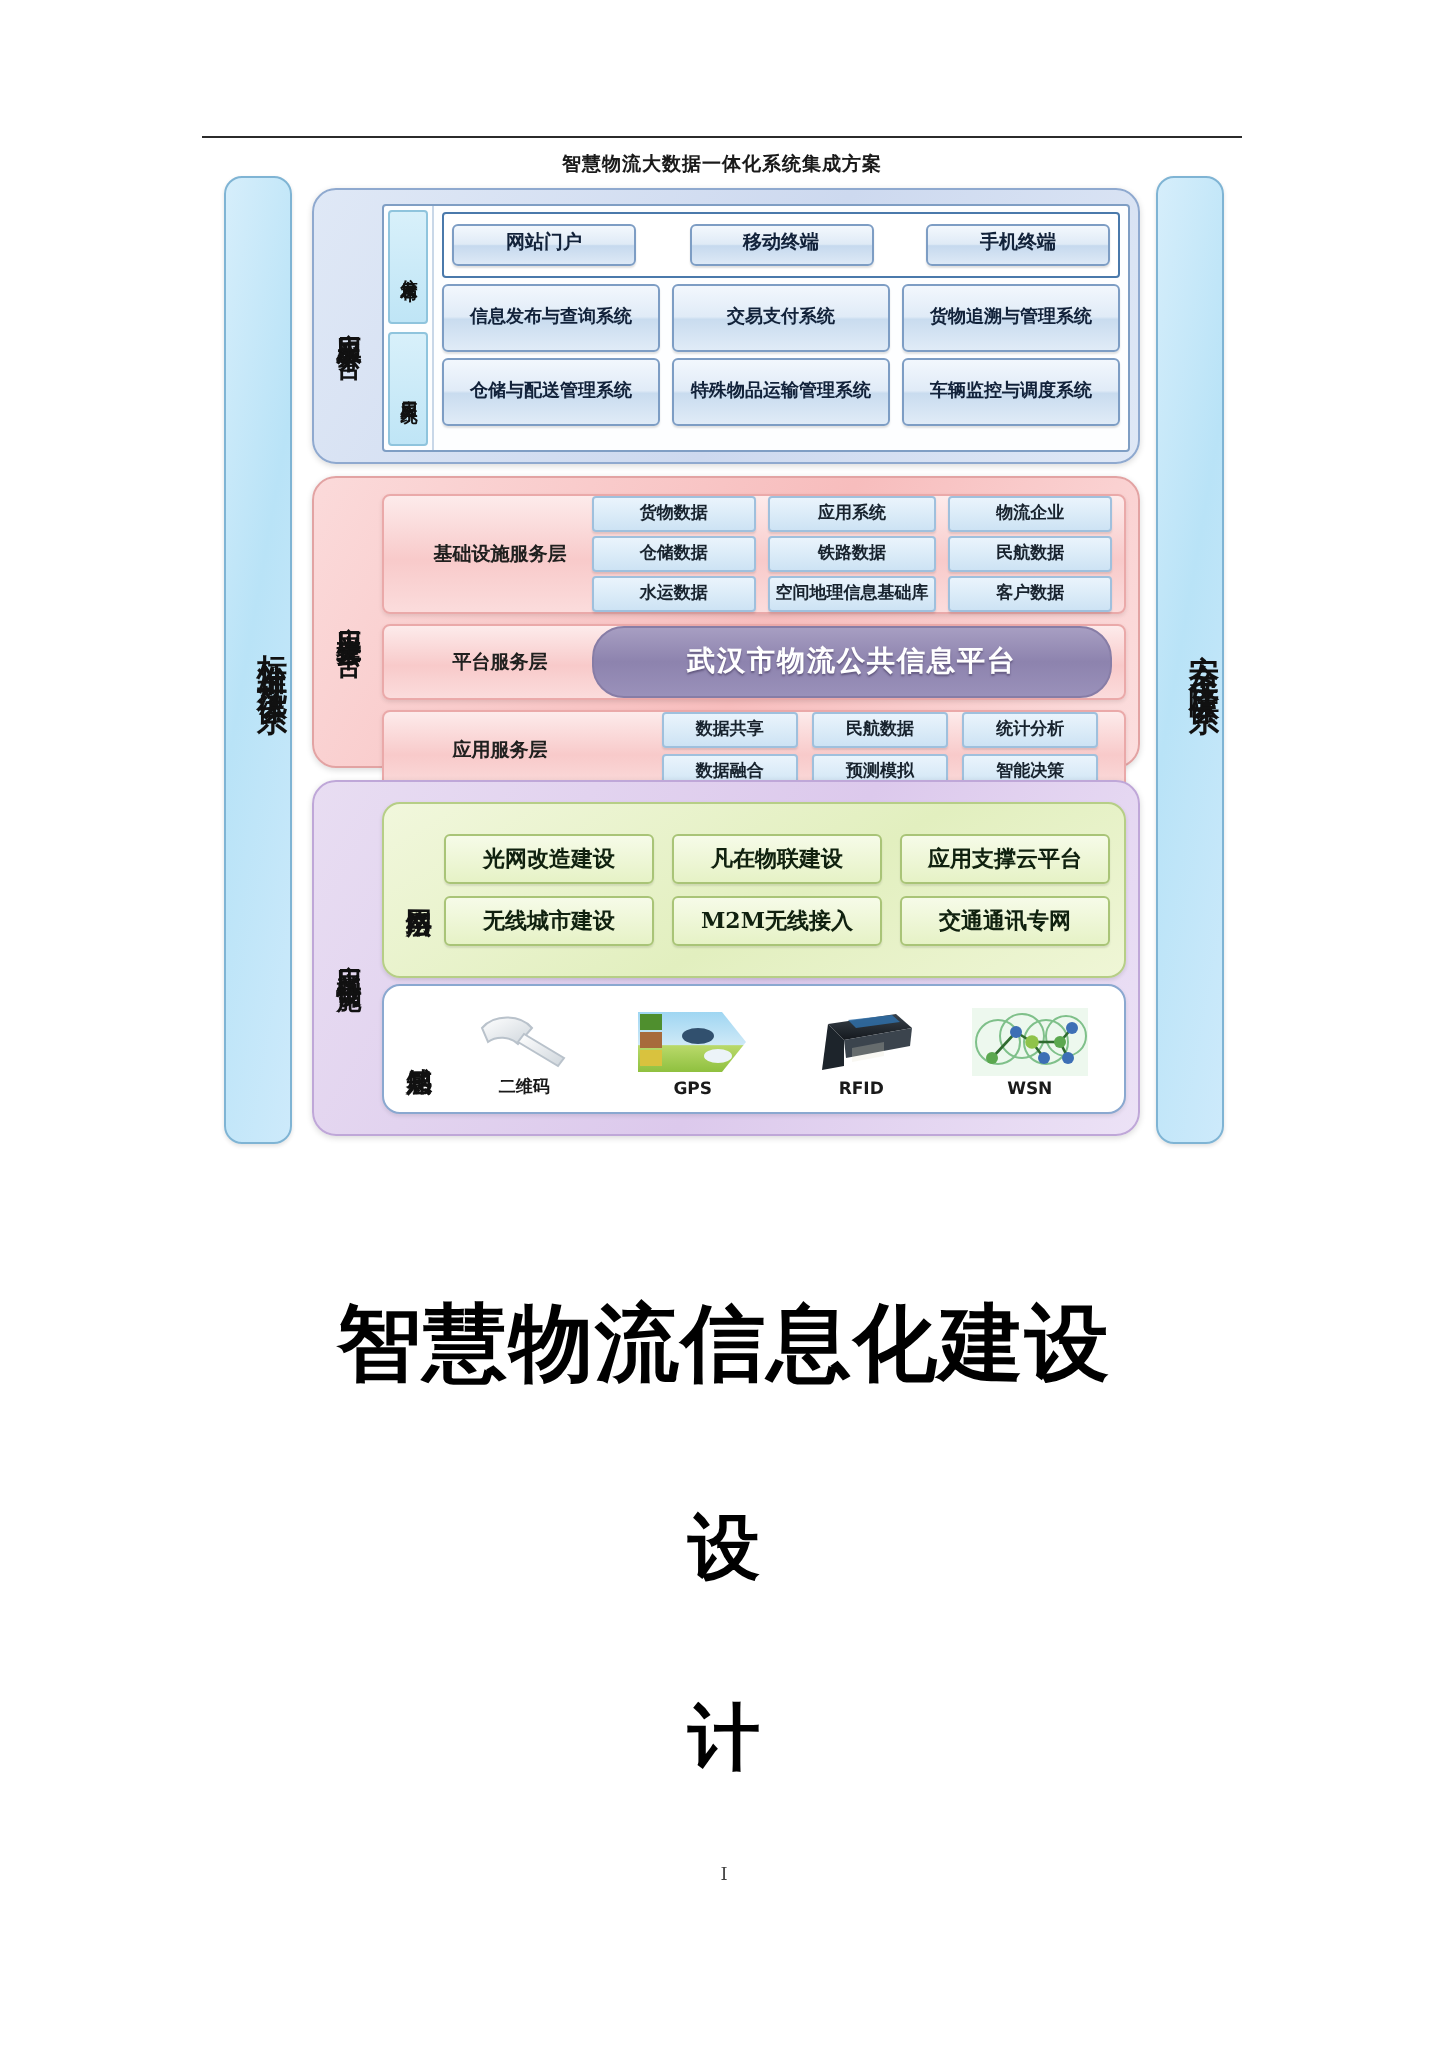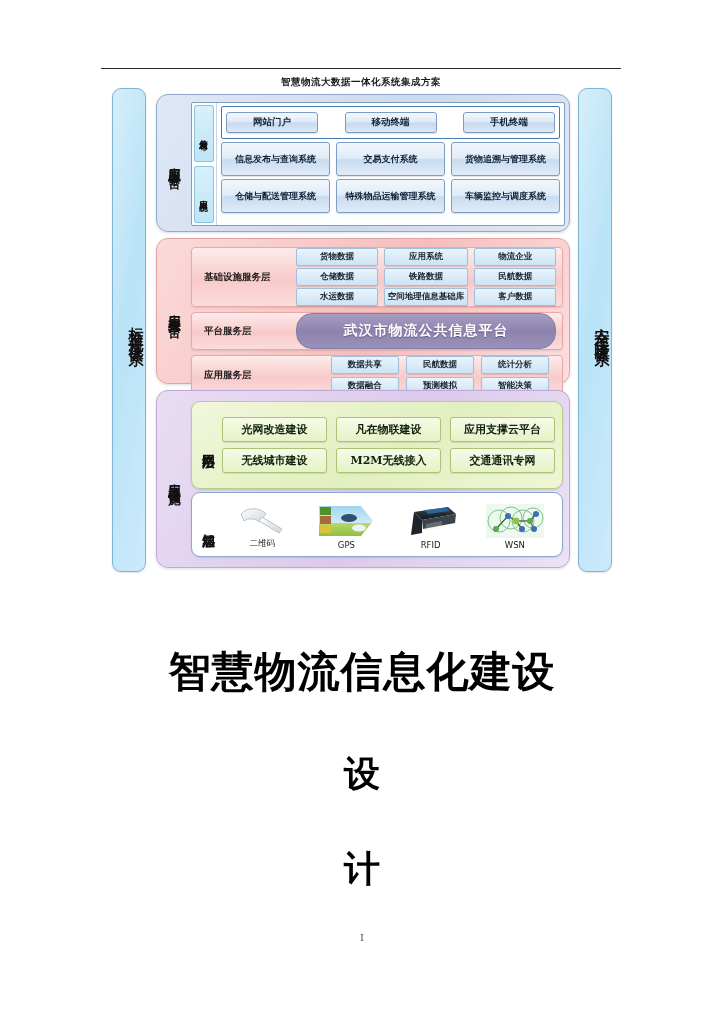--- a/index.html
+++ b/index.html
@@ -98,21 +98,21 @@
   }
 
   
   .bRows{position:absolute;left:34px;top:8px;width:372px;height:128px;
          display:flex;flex-direction:column;gap:5px;}
   .bRow{flex:1;border:1px solid #eaa9a9;border-radius:4px;
         background:linear-gradient(180deg,#fdebeb 0%,#f8caca 55%,#fbdcdc 100%);
         display:flex;align-items:center;padding:0 6px;
         box-shadow:0 1px 2px rgba(0,0,0,.10);}
   .bRow-name{flex:0 0 92px;font-size:9.5px;font-weight:bold;color:#20201f;
-             text-align:left;padding-left:6px;
+             text-align:center;padding-left:6px;
              font-family:"DejaVu Serif","Liberation Serif",serif;}
   .bRow-body{flex:1;display:flex;align-items:flex-start;justify-content:center;}
 
   .dgrid{display:grid;grid-template-columns:repeat(3,1fr);gap:2px 6px;width:100%;}
   .pill{
     text-align:center;padding:2px 3px;font-size:8.5px;font-weight:bold;
     color:#18232e;border:1px solid #9fc0dd;border-radius:2px;
     background:linear-gradient(180deg,#eaf4fc,#cde3f4);
     font-family:"DejaVu Serif","Liberation Serif",serif;white-space:nowrap;
     box-shadow:0 1px 1px rgba(0,0,0,.10);
@@ -146,21 +146,21 @@
     font-family:"DejaVu Serif","Liberation Serif",serif;white-space:nowrap;
     box-shadow:0 1px 1px rgba(0,0,0,.10);}
 
   .sensebox{flex:1;border:1.4px solid #8aa8d0;border-radius:9px;background:#ffffff;
      display:flex;align-items:center;padding:4px 7px;
      box-shadow:0 1px 2px rgba(0,0,0,.10);}
   .sgrid4{flex:1;display:grid;grid-template-columns:repeat(4,1fr);gap:4px;height:100%;}
   .sitem{display:flex;flex-direction:column;align-items:center;justify-content:flex-end;
          padding-bottom:2px;}
   .sicon{height:36px;display:flex;align-items:center;justify-content:center;}
-  .scap{font-size:8.5px;font-weight:normal;color:#1a1a1a;margin-top:1px;
+  .scap{font-size:8.5px;font-weight:bold;color:#1a1a1a;margin-top:1px;
         font-family:"DejaVu Sans","Liberation Sans",sans-serif;}
 
   
   .title-block{position:absolute;left:0;right:0;top:614px;text-align:center;margin-top:32px;}
   .big-title{font-size:42px;font-weight:bold;letter-spacing:1px;color:#000;
     font-family:"DejaVu Sans","Liberation Sans",sans-serif;line-height:1.25;}
   .t2{position:absolute;left:0;right:0;top:750px;text-align:center;
       font-size:36px;font-weight:bold;color:#000;
       font-family:"DejaVu Sans","Liberation Sans",sans-serif;}
   .t3{position:absolute;left:0;right:0;top:845px;text-align:center;

